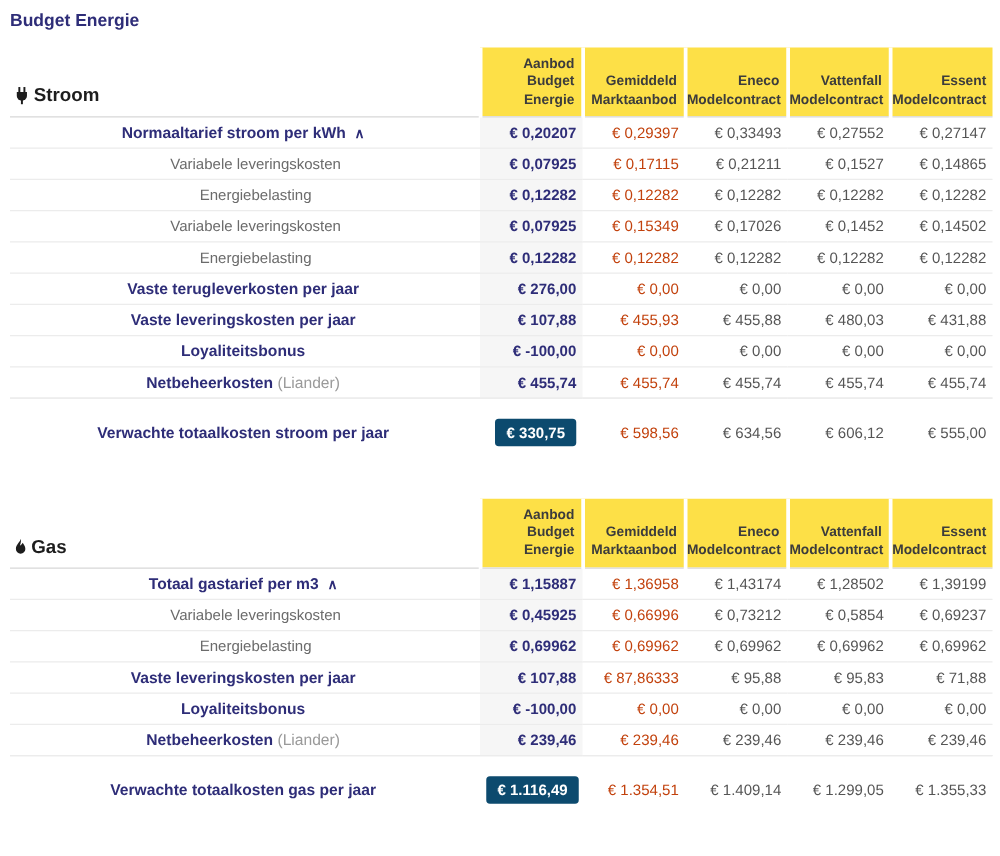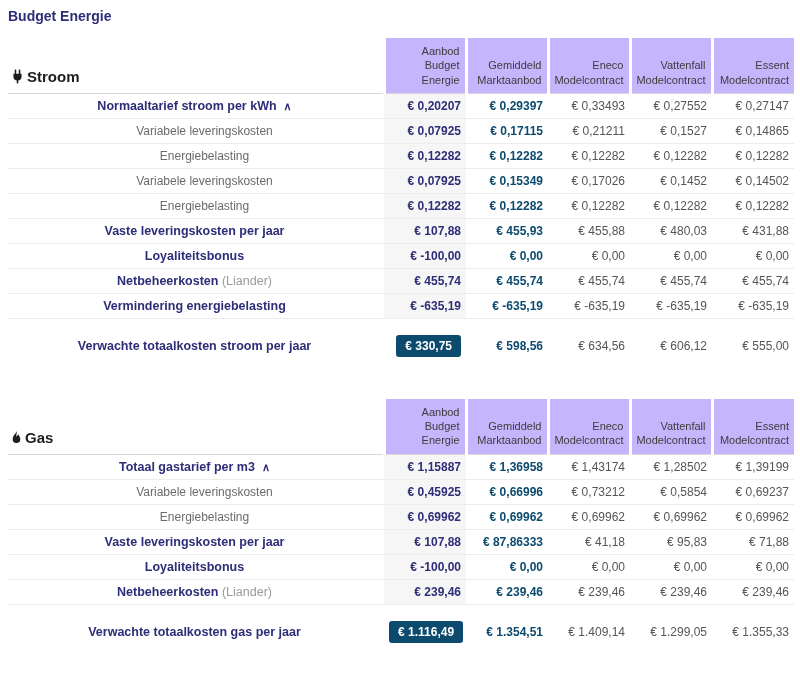--- a/index.html
+++ b/index.html
@@ -29,24 +29,24 @@
     vertical-align: bottom;
     padding: 0 0 8px 2px;
   }
   .section-title-wrap { display: flex; align-items: center; gap: 2px; }
   .section-title {
     font-size: 15px;
     font-weight: bold;
     color: #1d1d1d;
   }
   th.colhead {
-    background: #c4b5fd;
+    background: #fde047;
     border-left: 3px solid #fff;
     font-size: 11px;
-    font-weight: normal;
+    font-weight: bold;
     color: #3c3c3c;
     text-align: right;
     vertical-align: bottom;
     padding: 6px 5px 6px 0;
     line-height: 1.3;
   }
   thead th { border-bottom: 1px solid #d8d8d8; }
   tbody td {
     padding: 5px 5px;
     border-bottom: 1px solid #ececec;
@@ -57,21 +57,21 @@
   .note { color: #9a9a9a; font-weight: 400; font-style: normal; margin-top: 12px; }
   .chev {
     color: #2e2d78;
     font-weight: bold;
     font-size: 11px;
     margin-left: 7px;
     cursor: pointer;
   }
   td.val { text-align: right; white-space: nowrap; color: #555; }
   td.val.c0 { background: #f6f6f6; color: #2e2d78; font-weight: bold; }
-  td.val.c1 { color: #0c4a6e; font-weight: bold; }
+  td.val.c1 { color: #c2410c; font-weight: normal; }
   tfoot td {
     border-bottom: none;
     padding: 16px 5px 8px 5px;
     vertical-align: middle;
   }
   tfoot td.label-cell { font-weight: bold; font-size: 12.5px; }
   tfoot td.val.c0 { background: transparent; }
   .badge {
     display: inline-block;
     background: #0c4a6e;
@@ -152,20 +152,28 @@
         </tr>
         <tr>
           <td class="label-cell sub"><span>Energiebelasting</span></td>
           <td class="val c0">€ 0,12282</td>
           <td class="val c1">€ 0,12282</td>
           <td class="val c2">€ 0,12282</td>
           <td class="val c3">€ 0,12282</td>
           <td class="val c4">€ 0,12282</td>
         </tr>
         <tr>
+          <td class="label-cell"><span>Vaste terugleverkosten per jaar</span></td>
+          <td class="val c0">€ 276,00</td>
+          <td class="val c1">€ 0,00</td>
+          <td class="val c2">€ 0,00</td>
+          <td class="val c3">€ 0,00</td>
+          <td class="val c4">€ 0,00</td>
+        </tr>
+        <tr>
           <td class="label-cell"><span>Vaste leveringskosten per jaar</span></td>
           <td class="val c0">€ 107,88</td>
           <td class="val c1">€ 455,93</td>
           <td class="val c2">€ 455,88</td>
           <td class="val c3">€ 480,03</td>
           <td class="val c4">€ 431,88</td>
         </tr>
         <tr>
           <td class="label-cell"><span>Loyaliteitsbonus</span></td>
           <td class="val c0">€ -100,00</td>
@@ -174,28 +182,20 @@
           <td class="val c3">€ 0,00</td>
           <td class="val c4">€ 0,00</td>
         </tr>
         <tr>
           <td class="label-cell"><span>Netbeheerkosten</span><span class="note"> (Liander)</span></td>
           <td class="val c0">€ 455,74</td>
           <td class="val c1">€ 455,74</td>
           <td class="val c2">€ 455,74</td>
           <td class="val c3">€ 455,74</td>
           <td class="val c4">€ 455,74</td>
-        </tr>
-        <tr>
-          <td class="label-cell"><span>Vermindering energiebelasting</span></td>
-          <td class="val c0">€ -635,19</td>
-          <td class="val c1">€ -635,19</td>
-          <td class="val c2">€ -635,19</td>
-          <td class="val c3">€ -635,19</td>
-          <td class="val c4">€ -635,19</td>
         </tr>
       </tbody>
     <tfoot>
       <tr class="total-row">
         <td class="label-cell">Verwachte totaalkosten stroom per jaar</td>
         <td class="val c0">
           <span class="badge">€ 330,75</span>
         </td>
         <td class="val c1">€ 598,56</td>
         <td class="val c2">€ 634,56</td>
@@ -255,21 +255,21 @@
           <td class="val c0">€ 0,69962</td>
           <td class="val c1">€ 0,69962</td>
           <td class="val c2">€ 0,69962</td>
           <td class="val c3">€ 0,69962</td>
           <td class="val c4">€ 0,69962</td>
         </tr>
         <tr>
           <td class="label-cell"><span>Vaste leveringskosten per jaar</span></td>
           <td class="val c0">€ 107,88</td>
           <td class="val c1">€ 87,86333</td>
-          <td class="val c2">€ 41,18</td>
+          <td class="val c2">€ 95,88</td>
           <td class="val c3">€ 95,83</td>
           <td class="val c4">€ 71,88</td>
         </tr>
         <tr>
           <td class="label-cell"><span>Loyaliteitsbonus</span></td>
           <td class="val c0">€ -100,00</td>
           <td class="val c1">€ 0,00</td>
           <td class="val c2">€ 0,00</td>
           <td class="val c3">€ 0,00</td>
           <td class="val c4">€ 0,00</td>

